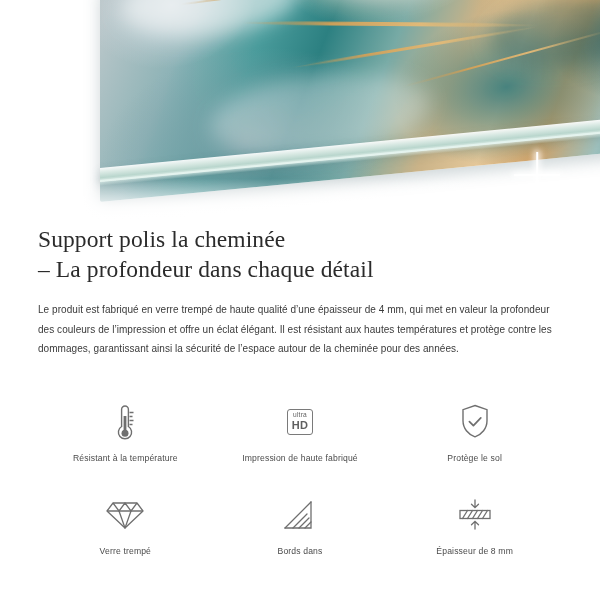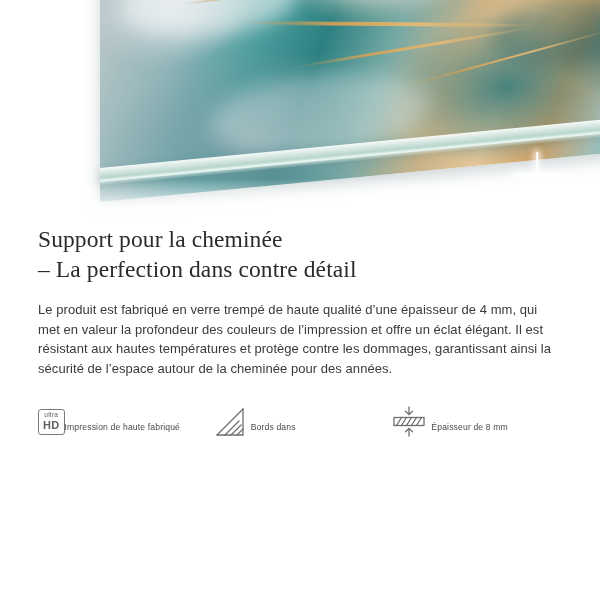--- a/index.html
+++ b/index.html
@@ -153,39 +153,39 @@
     font-size: 23.5px;
     line-height: 30px;
     color: #2b2b2b;
     margin: 0 38px;
     font-weight: 400;
     letter-spacing: 0.1px;
   }
   .headline .l2 { display: block; }
   .body-copy {
     margin: 16px 38px 0 38px;
-    font-size: 13px;
+    font-size: 10px;
     line-height: 19.5px;
     color: #3a3a3a;
     letter-spacing: 0.05px;
   }
 
   
   .features {
     position: absolute;
     left: 38px;
     top: 400px;
     width: 524px;
     display: grid;
     grid-template-columns: repeat(3, 1fr);
     grid-row-gap: 30px;
   }
   .feature {
     display: flex;
-    align-items: center;
+    flex-direction: column;
     justify-content: flex-start;
   }
   .feature .ficon {
     height: 44px;
     display: flex;
     align-items: center;
     justify-content: center;
     color: #6f6f6f;
   }
   .feature .flabel {
@@ -227,40 +227,71 @@
       </div>
     </div>
     <div class="glass-edge"></div>
     <div class="glass-edge-2"></div>
     <div class="sparkle"></div>
     <div class="hero-fade"></div>
   </div>
 
   <div class="content">
     <h1 class="headline">
-      <span>Support pour la cheminée</span>
-      <span class="l2">– La perfection dans contre détail</span>
+      <span>Support polis la cheminée</span>
+      <span class="l2">– La profondeur dans chaque détail</span>
     </h1>
     <p class="body-copy">Le produit est fabriqué en verre trempé de haute qualité d’une épaisseur de 4 mm, qui met en valeur la profondeur des couleurs de l’impression et offre un éclat élégant. Il est résistant aux hautes températures et protège contre les dommages, garantissant ainsi la sécurité de l’espace autour de la cheminée pour des années.</p>
   </div>
 
   <div class="features">
 
+    <div class="feature">
+      <div class="ficon">
+        <svg width="26" height="40" viewBox="0 0 26 40" fill="none" stroke="#6f6f6f" stroke-width="1.4">
+          <path d="M13 4a3.4 3.4 0 0 1 3.4 3.4v17.1a6.6 6.6 0 1 1-6.8 0V7.4A3.4 3.4 0 0 1 13 4z"></path>
+          <circle cx="13" cy="31.2" r="3.5" fill="#6f6f6f" stroke="none"></circle>
+          <rect x="11.6" y="14" width="2.8" height="15" fill="#6f6f6f" stroke="none"></rect>
+          <path d="M17.5 10.5h4M17.5 14.5h3M17.5 18.5h4M17.5 22.5h3"></path>
+        </svg>
+      </div>
+      <div class="flabel">Résistant à la température</div>
+    </div>
 
     <div class="feature">
       <div class="ficon">
         <div class="ultrahd">
           <span class="u1">ultra</span>
           <span class="u2">HD</span>
         </div>
       </div>
       <div class="flabel">Impression de haute fabriqué</div>
     </div>
 
-
+    <div class="feature">
+      <div class="ficon">
+        <svg width="34" height="40" viewBox="0 0 34 40" fill="none" stroke="#6f6f6f" stroke-width="1.4">
+          <path d="M17 3.5l12 4.2v11.1c0 7.6-5.1 13.6-12 16-6.9-2.4-12-8.4-12-16V7.7L17 3.5z"></path>
+          <path d="M11.4 19.6l4 4.1 7.4-7.8" stroke-width="1.7" stroke-linecap="round" stroke-linejoin="round"></path>
+        </svg>
+      </div>
+      <div class="flabel">Protège le sol</div>
+    </div>
+
+    <div class="feature">
+      <div class="ficon">
+        <svg width="40" height="34" viewBox="0 0 40 34" fill="none" stroke="#6f6f6f" stroke-width="1.3" stroke-linejoin="round">
+          <path d="M8 5h24l6 8-18 17L2 13 8 5z"></path>
+          <path d="M2 13h36"></path>
+          <path d="M8 5l6 8 6-8 6 8 6-8"></path>
+          <path d="M14 13l6 17 6-17"></path>
+        </svg>
+      </div>
+      <div class="flabel">Verre trempé</div>
+    </div>
 
     <div class="feature">
       <div class="ficon">
         <svg width="38" height="34" viewBox="0 0 38 34" fill="none" stroke="#6f6f6f" stroke-width="1.3" stroke-linecap="round">
           <path d="M4 30L30 4"></path>
           <path d="M30 4v26H4"></path>
           <path d="M12 30l14-14M18 30l10-10M24 30l6-6"></path>
         </svg>
       </div>
       <div class="flabel">Bords dans</div>

